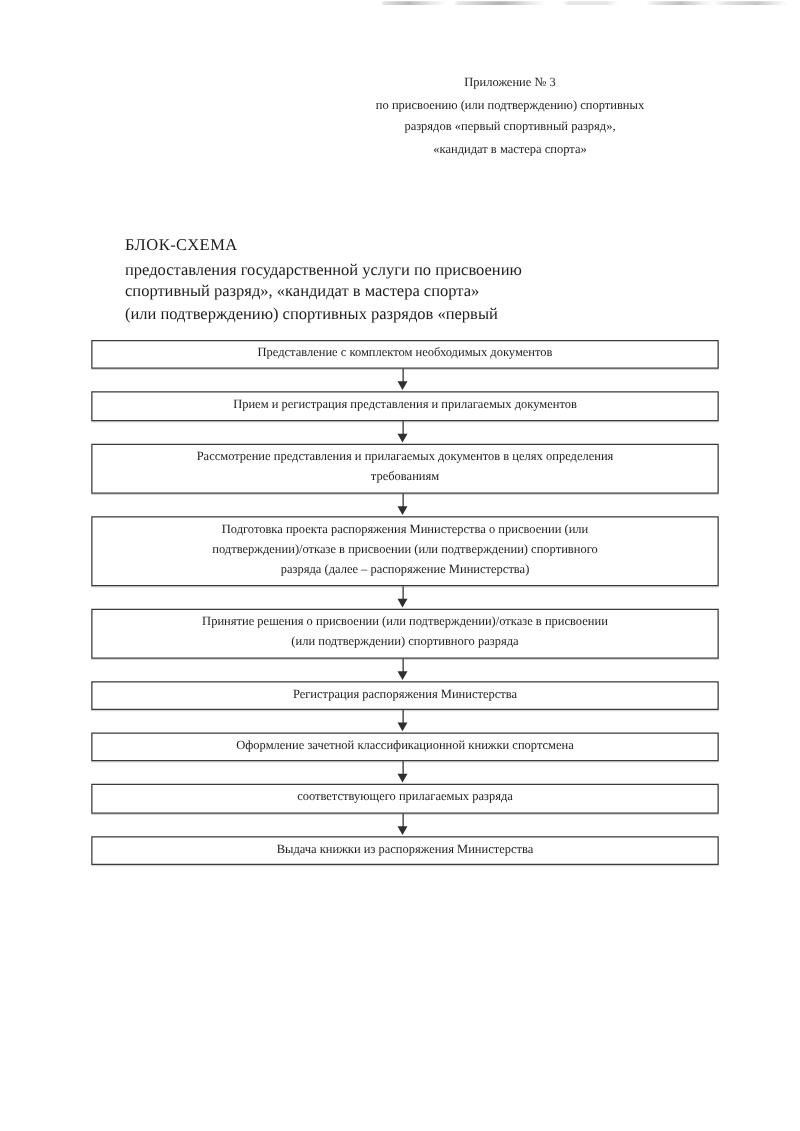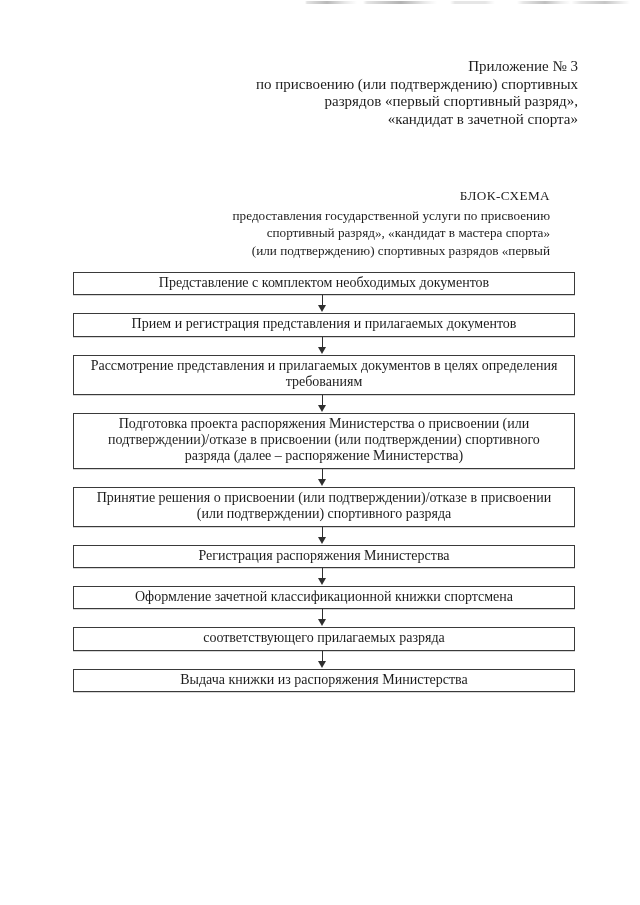--- a/index.html
+++ b/index.html
@@ -57,33 +57,33 @@
     position: absolute;
     inset: 0;
   }
 
   
   .doc-header {
     position: absolute;
     top: 58px;
     left: 238px;
     width: 340px;
-    text-align: right;
-    font-size: 15px;
+    text-align: center;
+    font-size: 10px;
     line-height: 17.5px;
   }
   .doc-header .hline { white-space: nowrap; }
 
   
   .doc-title-block {
     position: absolute;
     top: 187px;
     left: 100px;
     width: 450px;
-    text-align: right;
+    text-align: left;
     font-size: 13.2px;
     line-height: 17.6px;
   }
   .doc-title-block .title-main {
     letter-spacing: 0.4px;
     margin-bottom: 2px;
   }
 
   
   .flow {
@@ -91,21 +91,21 @@
     top: 272px;
     left: 73px;
     width: 502px;
   }
   .flow-node {
     position: relative;
     box-sizing: border-box;
     border: 1px solid #3a3a3a;
     background: #ffffff;
     text-align: center;
-    font-size: 14px;
+    font-size: 10px;
     line-height: 16.4px;
     padding: 2px 7px 3px 7px;
     
     box-shadow: 0 1px 0 rgba(120,120,120,0.30),
                 inset 0 0 0 0 rgba(0,0,0,0);
   }
   .flow-node .node-text { display: block; }
 
   
   .connector {
@@ -142,21 +142,21 @@
 <body>
 
 <div class="page">
 
   <div class="scan-noise"></div>
 
   <div class="doc-header">
     <div class="hline">Приложение № 3</div>
     <div class="hline">по присвоению (или подтверждению) спортивных</div>
     <div class="hline">разрядов «первый спортивный разряд»,</div>
-    <div class="hline">«кандидат в зачетной спорта»</div>
+    <div class="hline">«кандидат в мастера спорта»</div>
   </div>
 
   <div class="doc-title-block">
     <div class="title-main">БЛОК-СХЕМА</div>
     <div>предоставления государственной услуги по присвоению</div>
     <div>спортивный разряд», «кандидат в мастера спорта»</div>
     <div>(или подтверждению) спортивных разрядов «первый</div>
   </div>
 
   <div class="flow">

